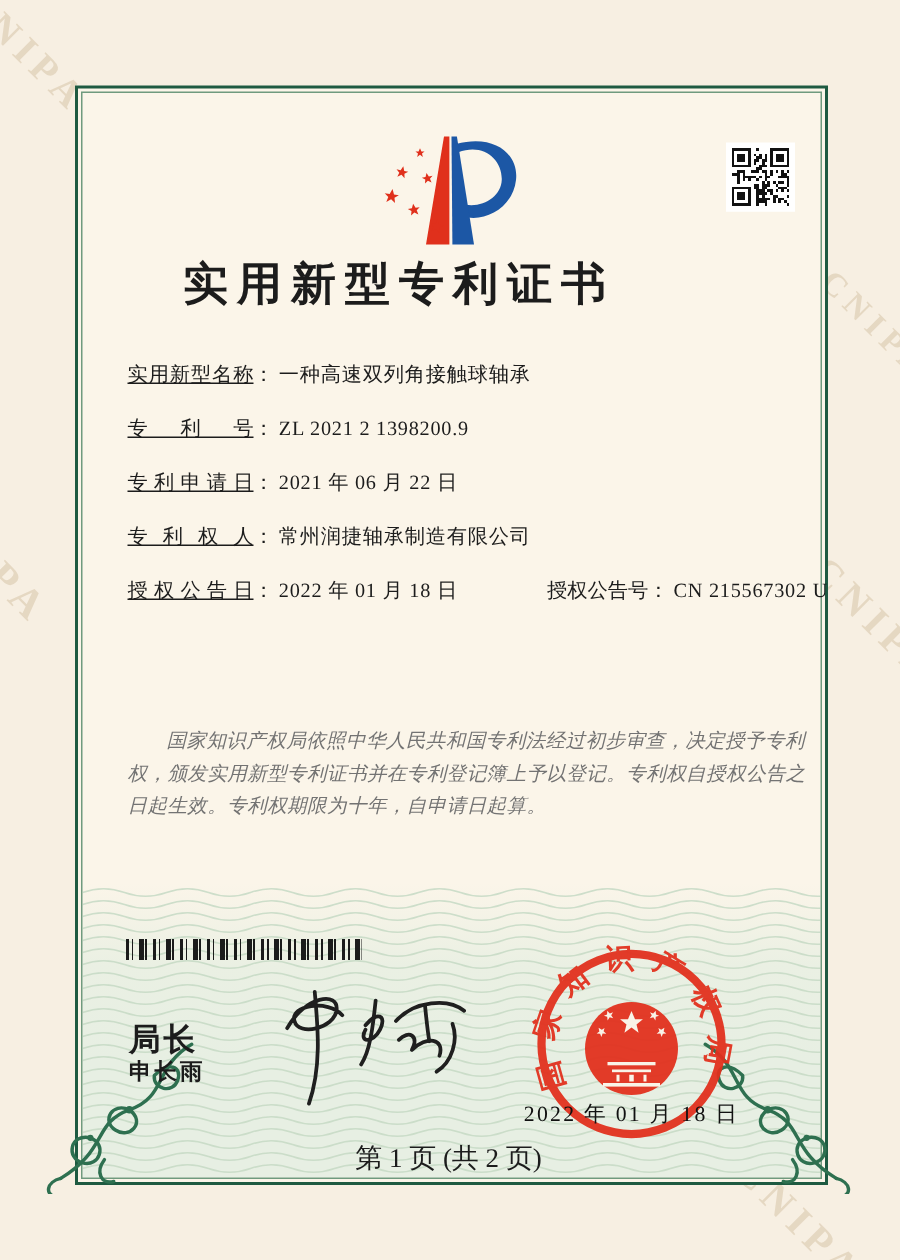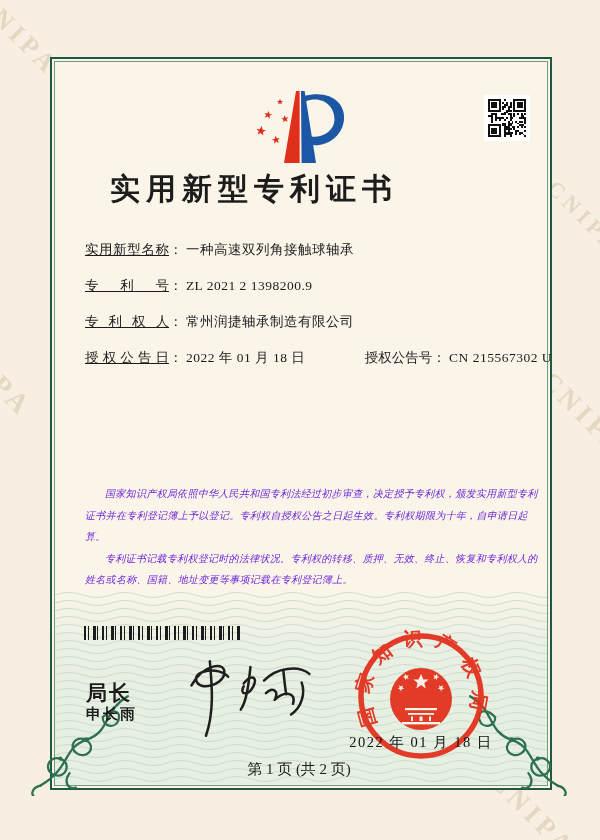--- a/index.html
+++ b/index.html
@@ -30,57 +30,57 @@
     background:linear-gradient(180deg, rgba(231,239,226,0) 0px, rgba(231,239,226,.85) 55px, #e7efe3 120px);
     overflow:hidden;
   }
   .green-zone svg{display:block;}
   
   .cert-no{position:absolute; left:85px; top:93px; font-size:13px; letter-spacing:1px; z-index:3;}
   .logo{position:absolute; left:250px; top:88px; width:104px; height:78px; z-index:3;}
   .qr{position:absolute; left:484px; top:95px; width:46px; height:46px; background:#fff; z-index:3;}
   .qr svg{display:block; width:46px; height:46px;}
   .title{
-    position:absolute; left:50px; top:169px; width:408px; text-align:center;
+    position:absolute; left:62px; top:169px; width:408px; text-align:center;
     font-size:30px; font-weight:bold; letter-spacing:6px; z-index:3;
   }
   
   .fields{position:absolute; left:85px; top:239px; width:460px; font-size:13.5px; z-index:3;}
   .frow{margin-bottom:15px; line-height:21px; white-space:nowrap;}
   .flabel{
     display:inline-block; width:84px; vertical-align:bottom;
     text-align:justify; text-align-last:justify; font-weight:500;text-decoration:underline;
   }
   .fcolon{display:inline-block;}
   .fvalue{letter-spacing:.5px;}
   .fpair2{margin-left:56px;}
   
   .legal{
     position:absolute; left:85px; top:483px; width:454px; z-index:3;
-    font-size:10px; line-height:21.6px; font-style:italic; color:#6d28d9;
+    font-size:13px; line-height:21.6px; font-style:italic; color:#737373;
   }
   .legal p{margin:0; text-indent:2em; letter-spacing:.3px;}
   
   .barcode{
     position:absolute; left:84px; top:626px; width:157px; height:14px; z-index:3;
     background:repeating-linear-gradient(90deg,
       #1b1b1b 0 2px, transparent 2px 4px,
       #1b1b1b 4px 5px, transparent 5px 9px,
       #1b1b1b 9px 12px, transparent 12px 13px,
       #1b1b1b 13px 14px, transparent 14px 18px);
   }
   .director-title{position:absolute; left:86px; top:679px; font-size:21px; font-weight:bold; letter-spacing:2px; z-index:3;}
   .director-name{position:absolute; left:86px; top:705px; font-size:15px; font-weight:bold; letter-spacing:2px; z-index:3;}
   .signature{position:absolute; left:176px; top:650px; width:145px; height:98px; z-index:3;}
   .seal{position:absolute; left:345px; top:620px; width:152px; height:152px; z-index:4; opacity:.94;}
   .seal-date{
     position:absolute; left:345px; top:733px; width:152px; text-align:center; z-index:5;
     font-size:14.5px; letter-spacing:1.5px; color:#111; font-weight:500;
   }
-  .page-info{position:absolute; left:50px; top:760px; width:498px; text-align:center; font-size:15px; z-index:3;}
+  .page-info{position:absolute; left:50px; top:760px; width:498px; text-align:center; font-size:18px; z-index:3;}
   .continuation{position:absolute; left:0; top:801px; width:600px; text-align:center; font-size:13px; font-style:italic; z-index:3;}
   .ornament{position:absolute; width:104px; height:104px; z-index:2;}
   .ornament.left{left:28px; top:692px;}
   .ornament.right{left:466px; top:692px; transform:scaleX(-1);}
 </style>
 </head>
 <body>
 
 <div class="page">
 
@@ -278,36 +278,39 @@
   <div class="fields">
     <div class="frow">
       <span class="flabel">实用新型名称</span><span class="fcolon">：</span>
       <span class="fvalue">一种高速双列角接触球轴承</span>
     </div>
     <div class="frow">
       <span class="flabel">专利号</span><span class="fcolon">：</span>
       <span class="fvalue">ZL 2021 2 1398200.9</span>
     </div>
     <div class="frow">
+      <span class="flabel">专利申请日</span><span class="fcolon">：</span>
+      <span class="fvalue">2021 年 06 月 22 日</span>
+    </div>
+    <div class="frow">
       <span class="flabel">专利权人</span><span class="fcolon">：</span>
       <span class="fvalue">常州润捷轴承制造有限公司</span>
     </div>
     <div class="frow">
       <span class="flabel">授权公告日</span><span class="fcolon">：</span>
       <span class="fvalue">2022 年 01 月 18 日</span>
       <span class="fpair2">
         <span>授权公告号</span><span class="fcolon">：</span>
         <span class="fvalue">CN 215567302 U</span>
       </span>
     </div>
   </div>
 
   <div class="legal">
     <p>国家知识产权局依照中华人民共和国专利法经过初步审查，决定授予专利权，颁发实用新型专利证书并在专利登记簿上予以登记。专利权自授权公告之日起生效。专利权期限为十年，自申请日起算。</p>
-    <p>专利证书记载专利权登记时的法律状况。专利权的转移、质押、无效、终止、恢复和专利权人的姓名或名称、国籍、地址变更等事项记载在专利登记簿上。</p>
   </div>
 
   <div class="barcode"></div>
 
   <div class="director-title">局长</div>
   <div class="director-name">申长雨</div>
 
   <svg class="signature" viewBox="0 0 150 100">
     <g fill="none" stroke="#1f1f1f" stroke-width="2.6" stroke-linecap="round" stroke-linejoin="round">
       <path d="M16,36 C28,14 52,10 50,24 C48,36 24,42 21,31 C18,20 44,16 54,27"></path>

